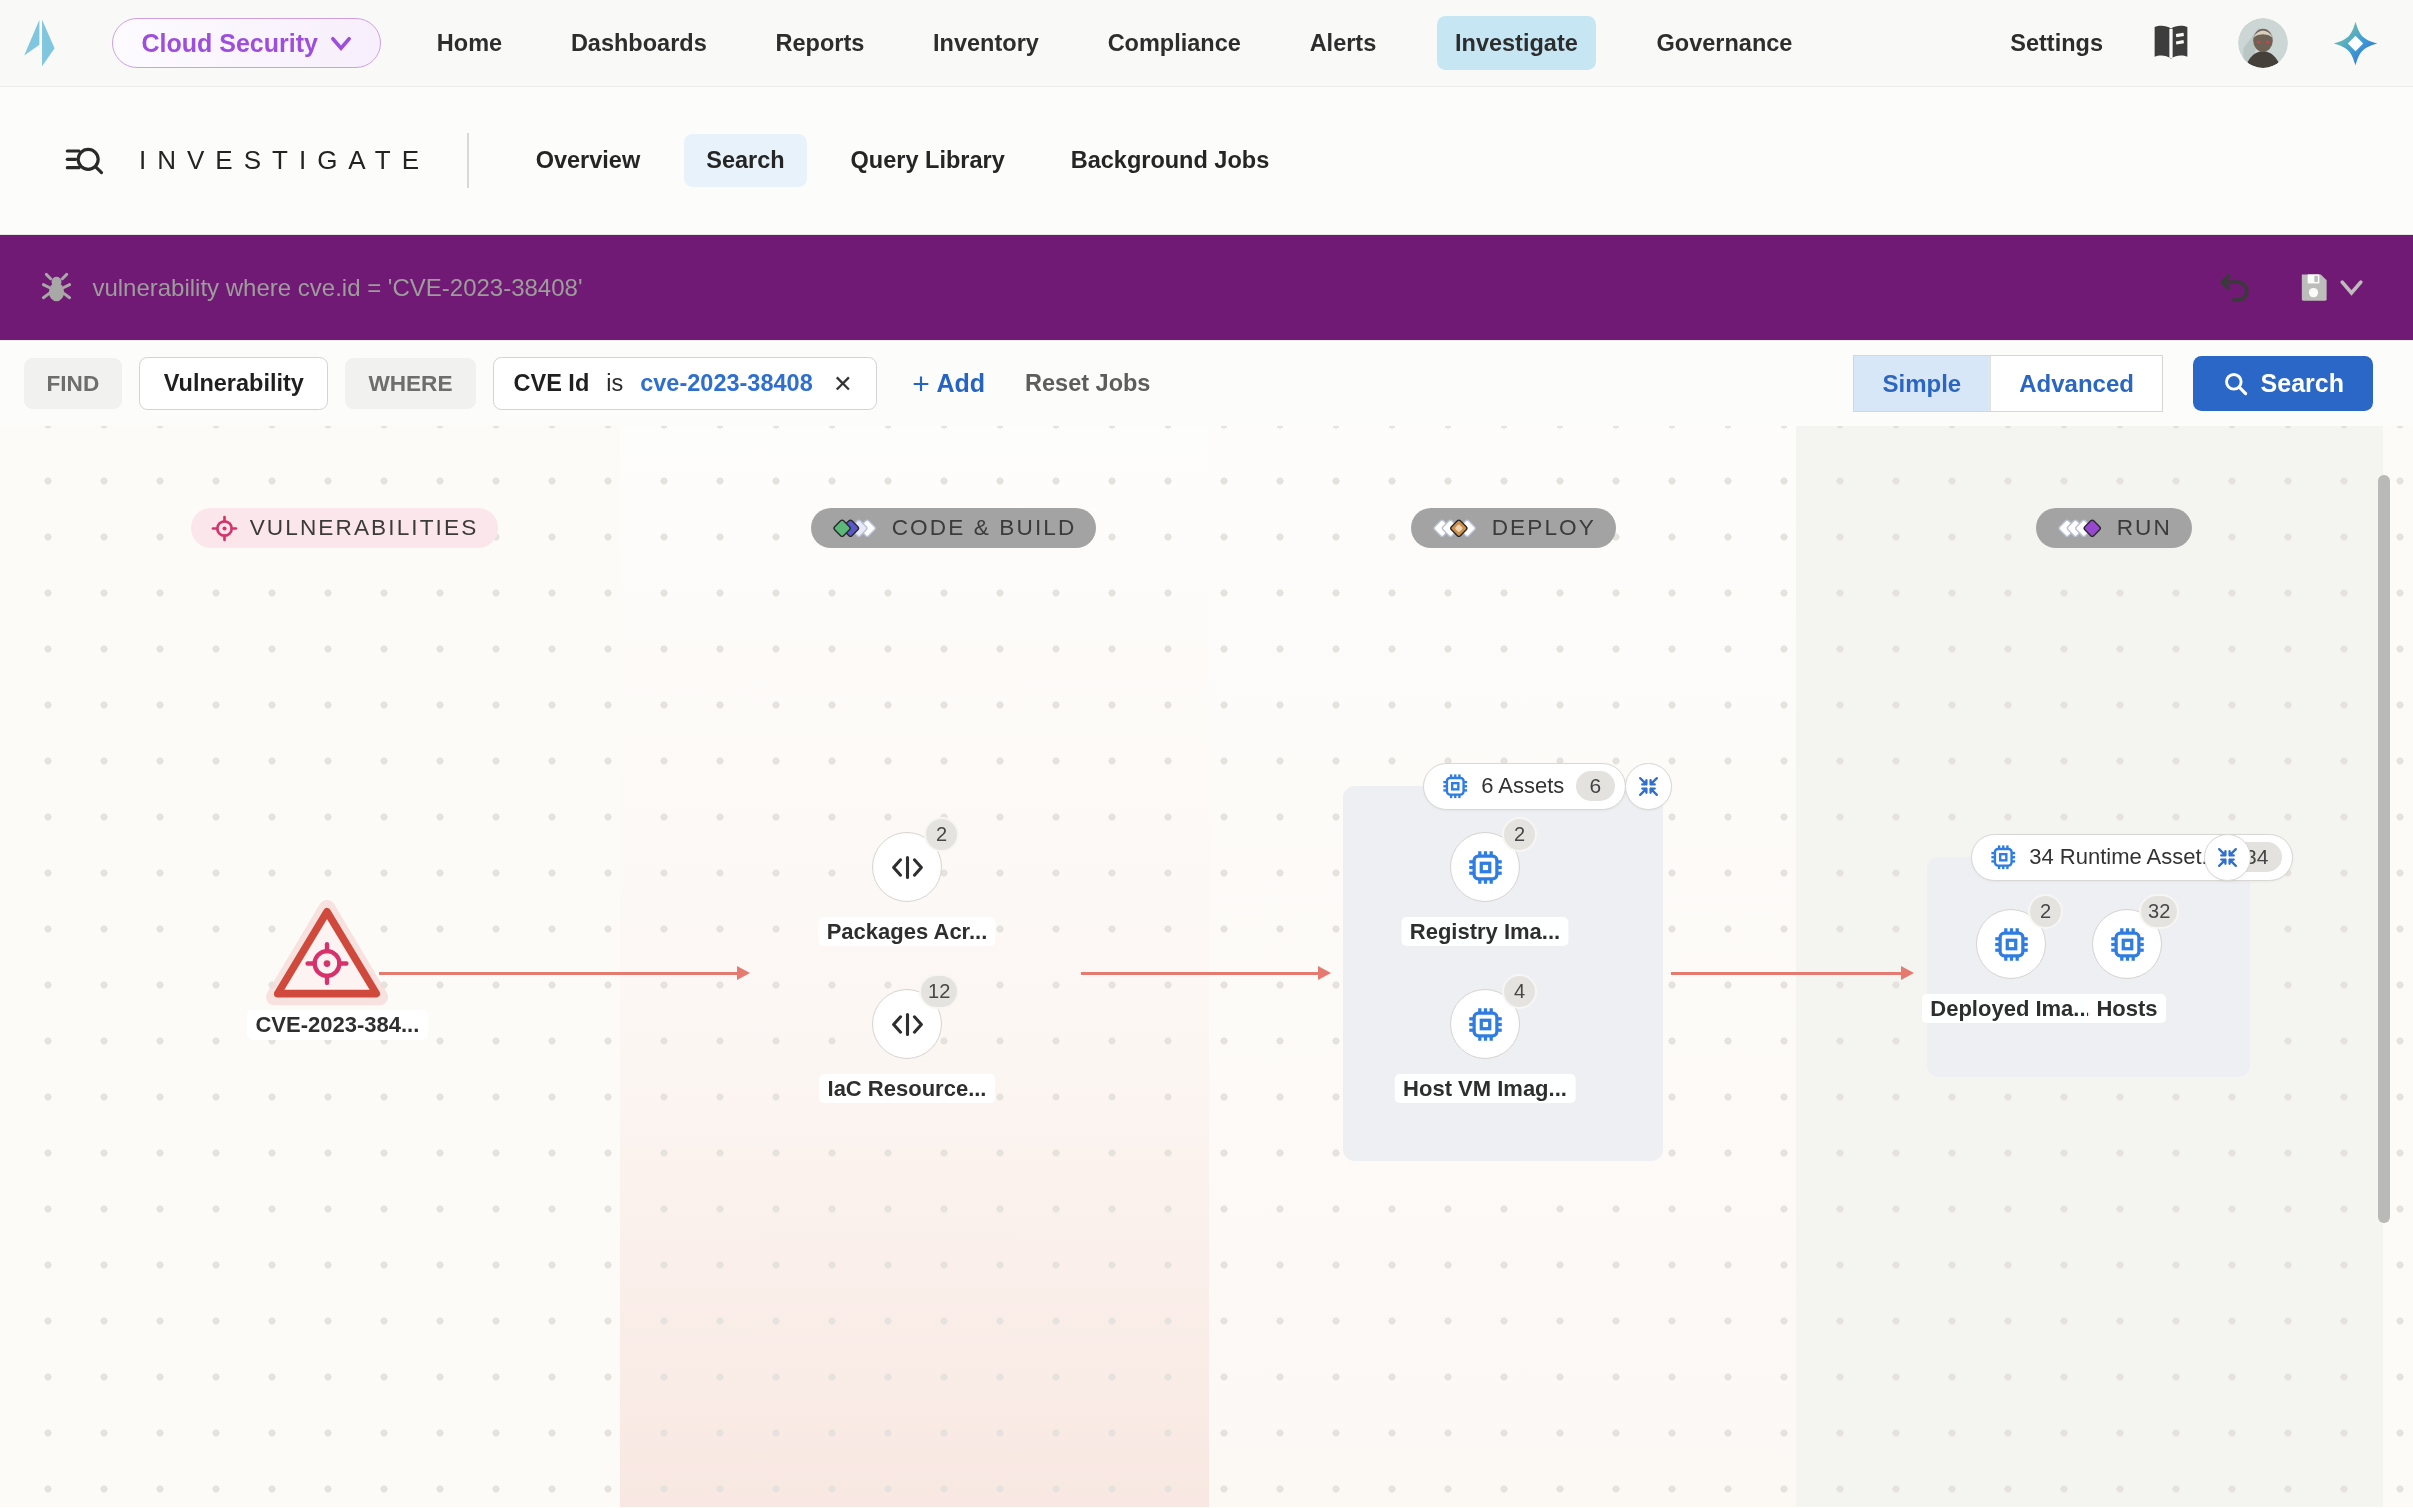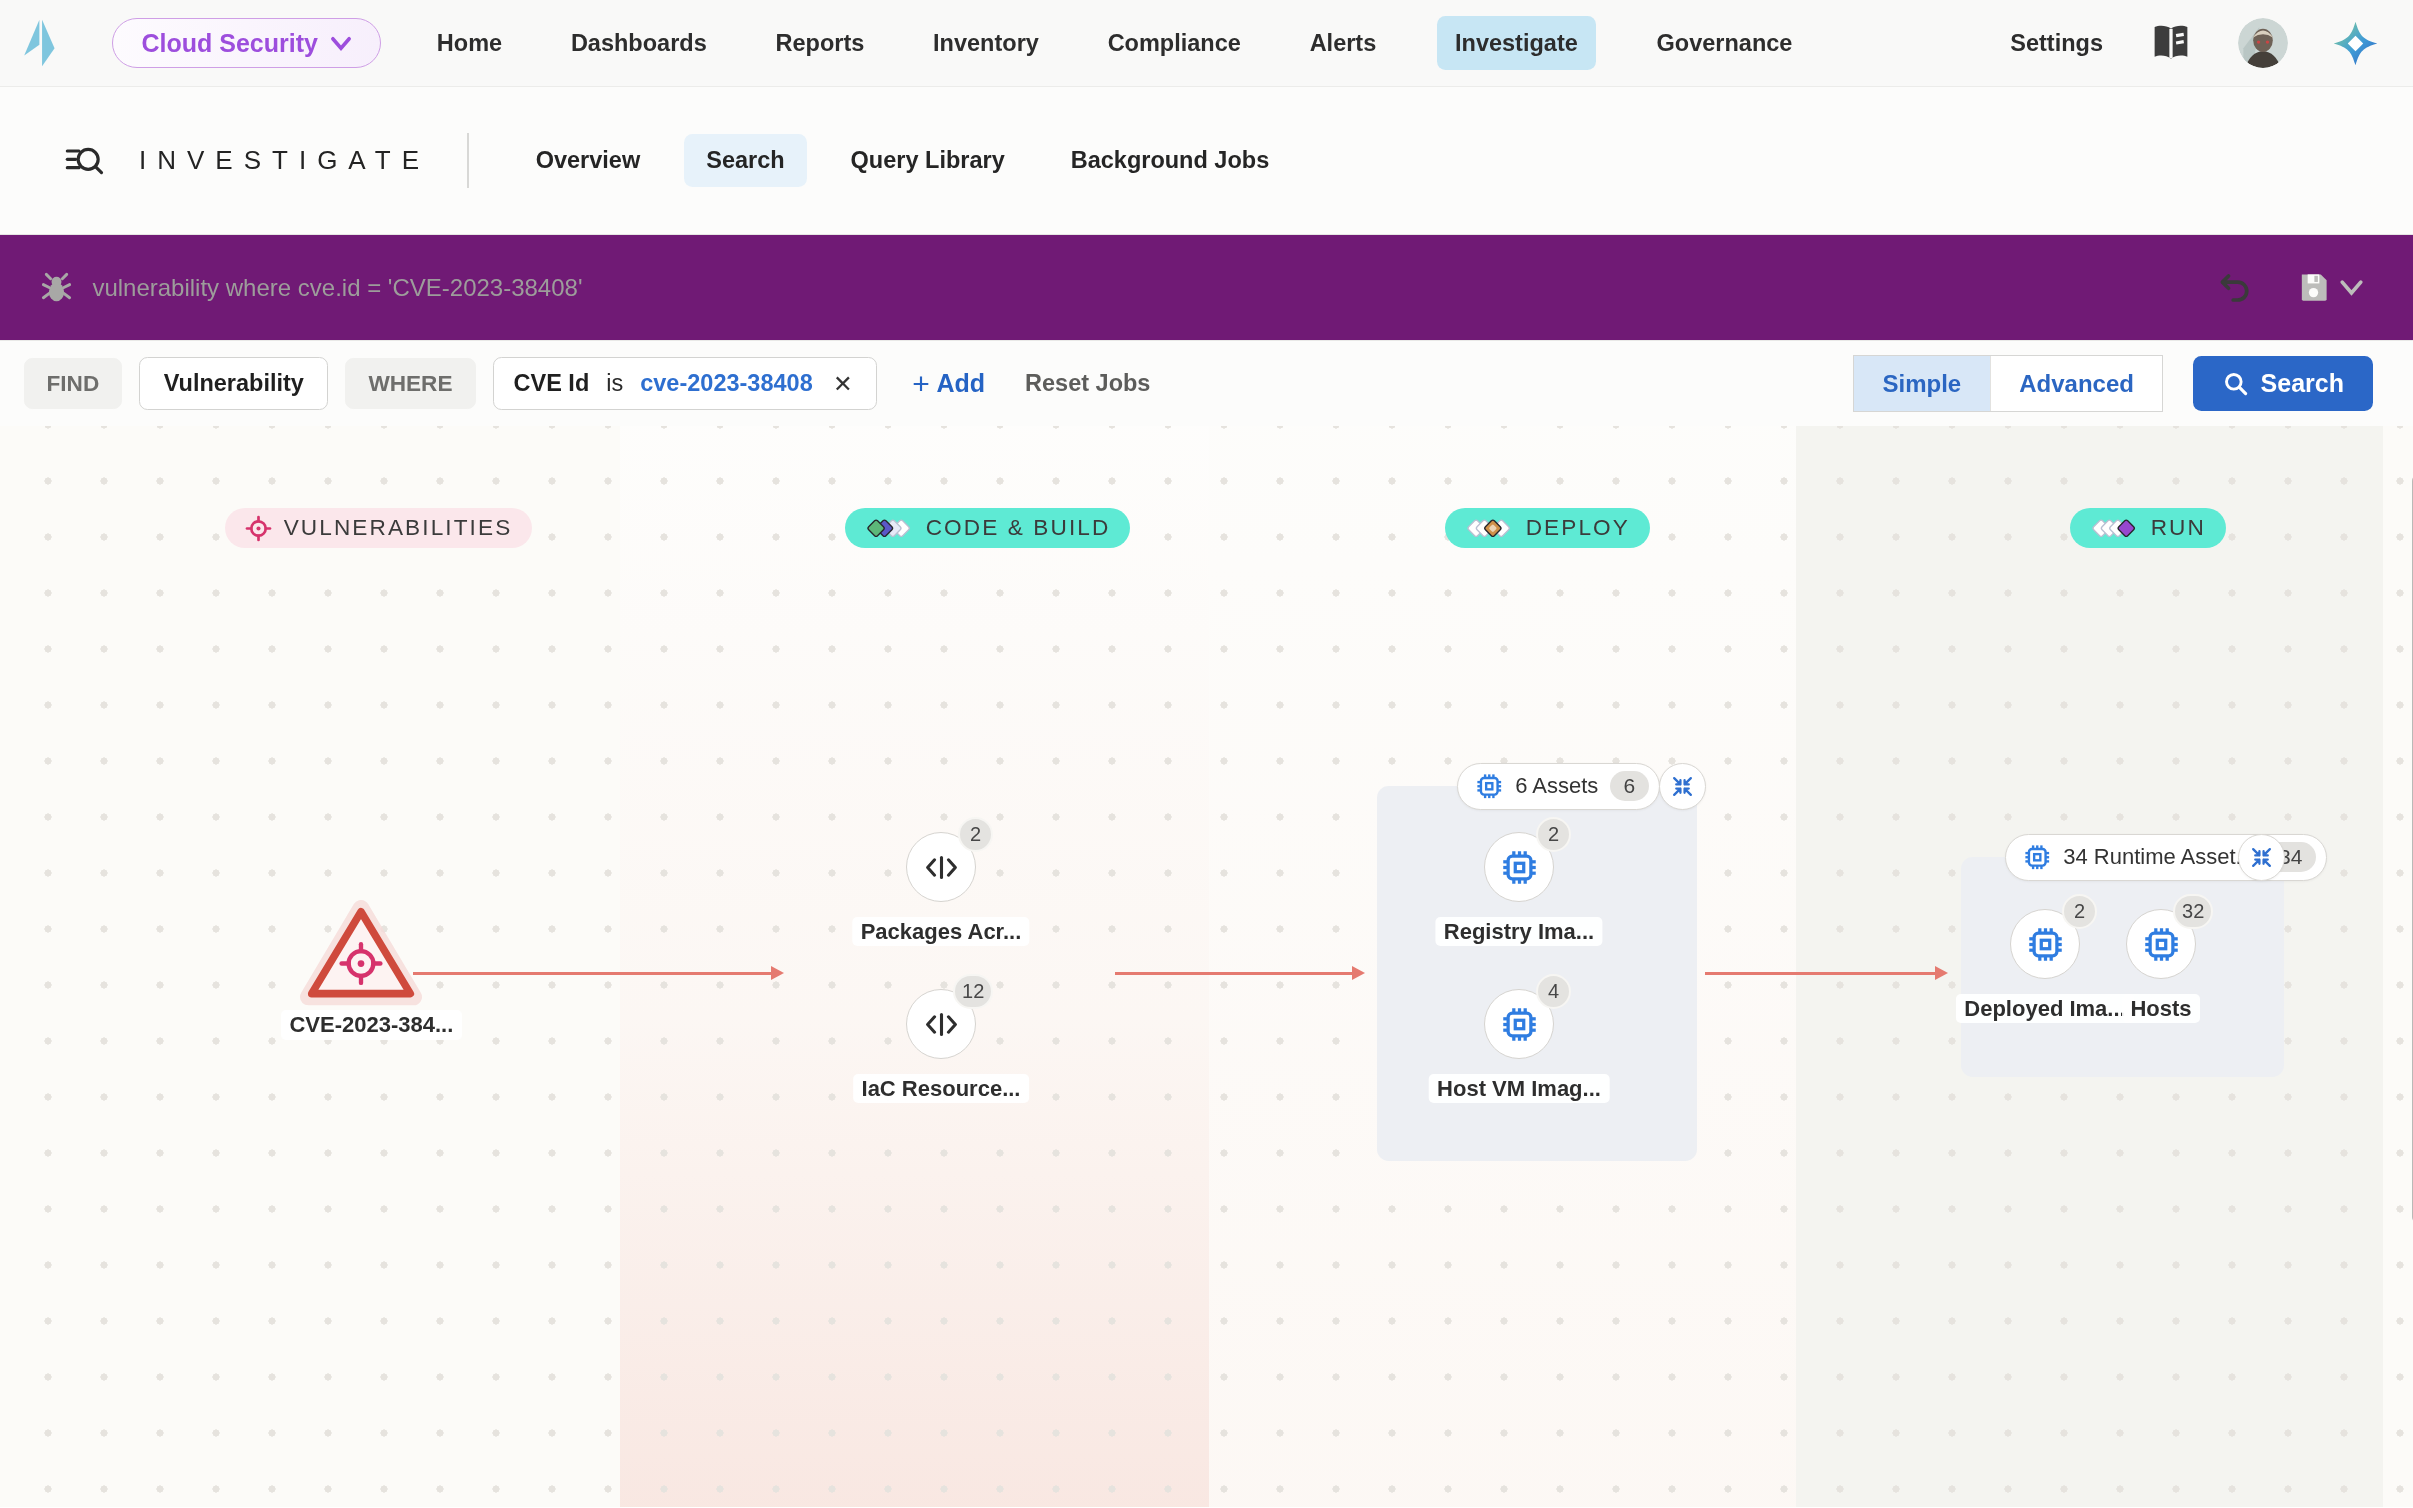--- a/index.html
+++ b/index.html
@@ -70,24 +70,24 @@
   .canvas { position:relative; height:1081px; background:#fcfbf8; overflow:hidden; }
   .band { position:absolute; top:0; bottom:0; }
   .band2 { left:620px; width:589px;
     background:linear-gradient(180deg, rgba(255,255,255,.55), rgba(252,242,238,.45) 55%, rgba(248,228,222,.85)); }
   .band3 { left:1209px; width:587px;
     background:linear-gradient(180deg, rgba(255,255,255,.4), rgba(253,245,241,.5)); }
   .band4 { left:1796px; width:587px; background:rgba(242,241,238,.75); }
   .dots { position:absolute; inset:0;
     background-image:radial-gradient(circle, #e6e3de 3.4px, transparent 3.8px);
     background-size:56px 56px; background-position:20px 27px; pointer-events:none; }
-  .clayer { position:absolute; inset:0;margin-left:34px; }
+  .clayer { position:absolute; inset:0; }
 
   .col-pill { position:absolute; top:82px; height:40px; display:inline-flex; align-items:center;
-    gap:11.7px; padding:0 20px; border-radius:20px; background:#5eead4; font-size:22.6px;
+    gap:11.7px; padding:0 20px; border-radius:20px; background:#a3a3a3; font-size:22.6px;
     letter-spacing:2.1px; color:#3b3b3b; white-space:nowrap; }
   .col-pill.vuln { background:#fbe7eb; }
 
   .edge { position:absolute; height:2.5px; background:#e57a70; }
   .edge::after { content:""; position:absolute; right:-11.7px; top:-5.9px; border-left:13.4px solid #e57a70;
     border-top:7.1px solid transparent; border-bottom:7.1px solid transparent; }
 
   .group-box { position:absolute; background:#edeff3; border-radius:11.7px; }
   .group-pill { position:absolute; top:-23.5px; height:47px; display:inline-flex; align-items:center;
     gap:11.7px; background:#fff; border:1.7px solid #d9d7d3; border-radius:23.5px; padding:0 10px 0 17px;

